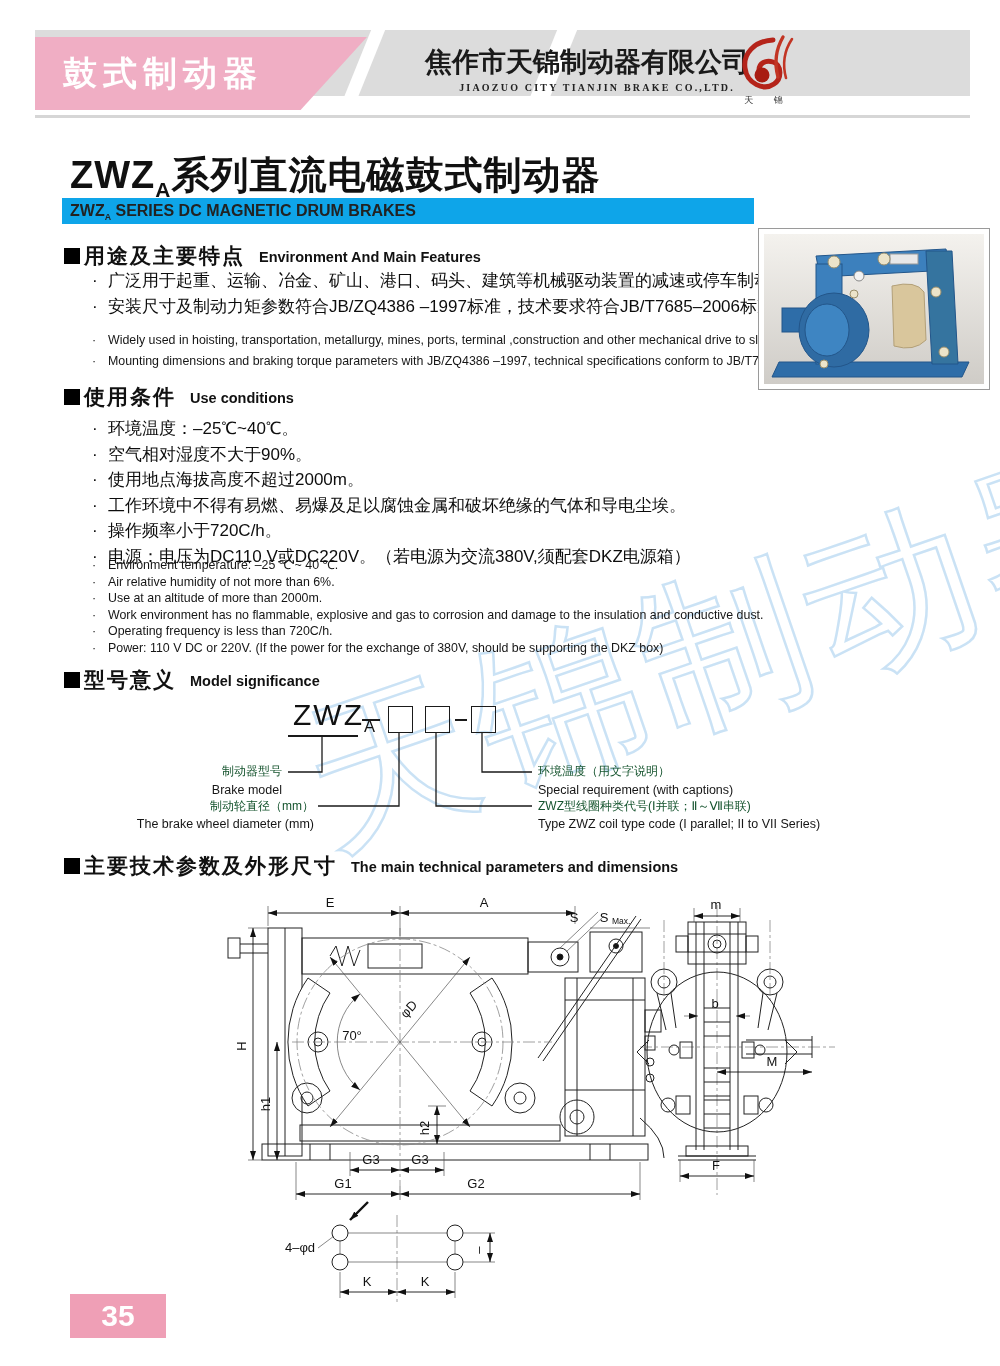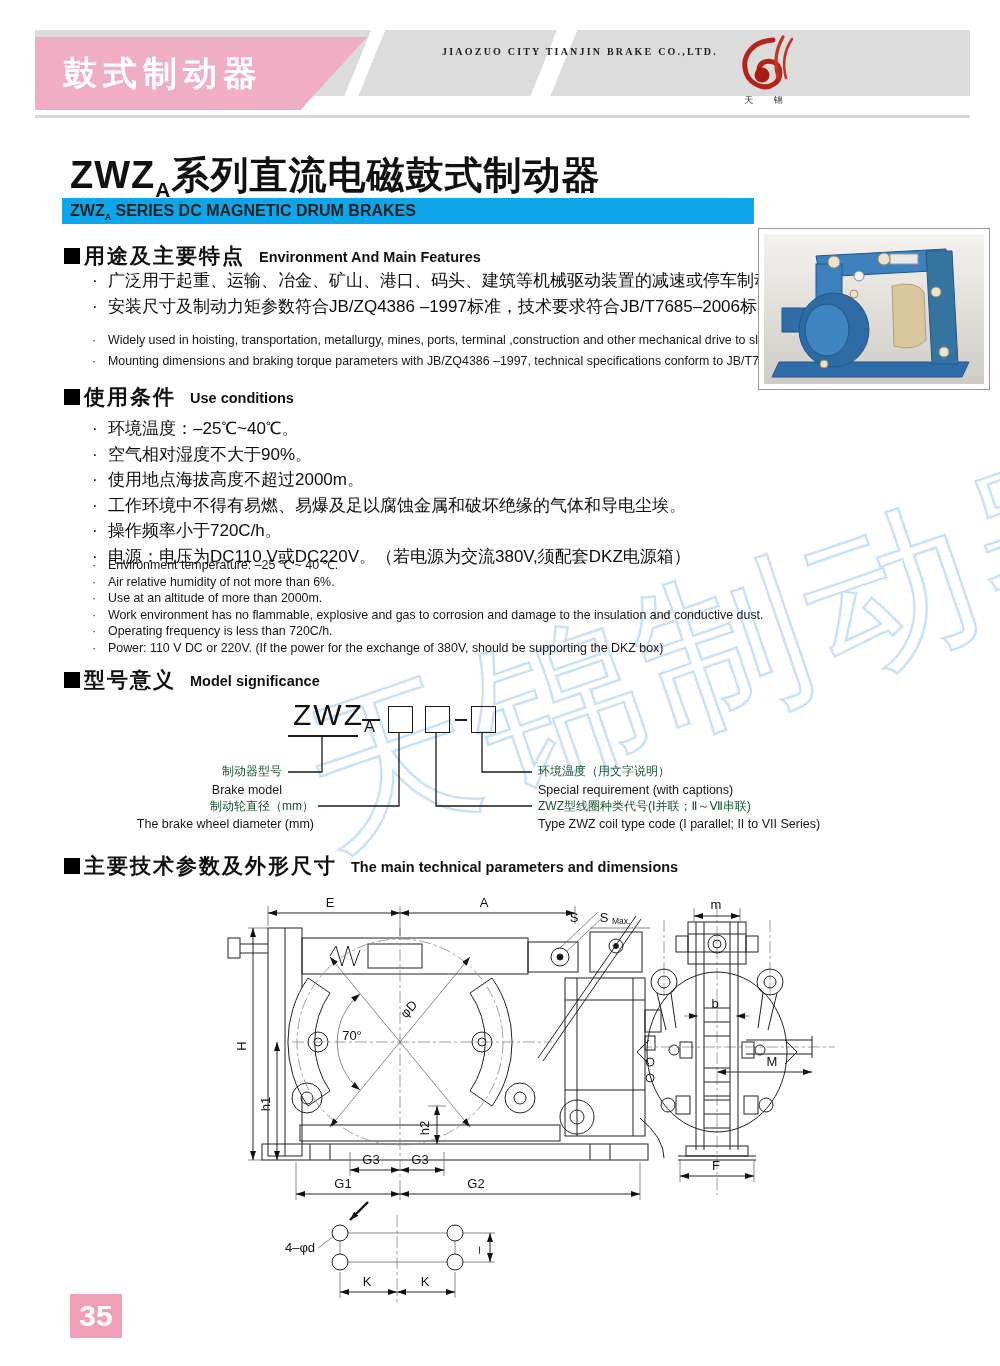--- a/index.html
+++ b/index.html
@@ -10,21 +10,21 @@
   .band{left:35px;top:30px;width:935px;height:66px;background:#dcdcdc;overflow:hidden;}
   .stripe{position:absolute;top:-5px;height:80px;background:#fff;transform:skewX(-22deg);}
   .rule{left:35px;top:115px;width:935px;height:3px;background:#d6d6d6;}
   .pink-banner{left:35px;top:37px;width:332px;height:73px;background:#f0aec4;
                clip-path:polygon(0 0,100% 0,80% 100%,0 100%);}
   .pink-banner span{position:absolute;left:28px;top:14px;font-size:34px;font-weight:bold;
                     color:#fff;letter-spacing:6px;}
   .company{left:425px;top:44px;width:310px;text-align:center;}
   .company .cn{font-family:"Liberation Serif",serif;font-weight:bold;font-size:27px;color:#1a1a1a;white-space:nowrap;}
   .company .en{font-family:"Liberation Serif",serif;font-weight:bold;font-size:10px;color:#222;
-               letter-spacing:2.2px;margin-top:2px;white-space:nowrap;}
+               letter-spacing:2.2px;margin-top:2px;white-space:nowrap;text-align:right;}
   .logo{left:737px;top:34px;width:62px;height:76px;text-align:center;}
   .logo .cap{font-size:9px;color:#333;letter-spacing:9px;margin-top:-2px;white-space:nowrap;}
   
   .h1{left:70px;top:150px;font-size:38px;font-weight:bold;letter-spacing:1px;white-space:nowrap;}
   .h1 sub,.graybar sub{font-size:55%;}
   .graybar{left:62px;top:198px;width:692px;height:26px;background:#0ea5e9;}
   .graybar .t{position:absolute;left:8px;top:4px;font-size:16px;font-weight:bold;color:#222;white-space:nowrap;}
   
   .sec{left:64px;white-space:nowrap;}
   .sec .sq{display:inline-block;width:16px;height:16px;background:#000;margin-right:4px;}
@@ -44,21 +44,21 @@
   
   .code{left:293px;top:698px;font-size:30px;font-weight:500;letter-spacing:2px;}
   .code sub{font-size:55%;}
   .mbox{width:23px;height:25px;border:1.6px solid #1a1a1a;top:706px;}
   .mdash{height:2px;background:#1a1a1a;top:719px;}
   .uline{left:288px;top:735px;width:70px;height:1.6px;background:#1a1a1a;}
   .mlab-cn{font-size:12px;font-weight:500;white-space:nowrap;color:#14532d;}
   .mlab-en{font-size:12.5px;white-space:nowrap;color:#161616;}
   .ra{text-align:right;}
   
-  .pagenum{left:70px;top:1294px;width:52px;height:44px;background:#ef9fb6;color:#fff;
+  .pagenum{left:70px;top:1294px;width:96px;height:44px;background:#ef9fb6;color:#fff;
            font-size:30px;font-weight:bold;text-align:center;line-height:44px;}
   svg{display:block;}
   .z1{z-index:1;}
   .wm{left:0;top:0;z-index:0;}
 </style>
 </head>
 <body>
 
 <svg class="abs wm" width="1000" height="1366">
   <text x="330" y="845" transform="rotate(-19 330 845)" font-size="168" letter-spacing="8" fill="none" stroke="#b9d9f2" stroke-width="2.5" opacity="0.75">天锦制动器</text>
@@ -66,20 +66,21 @@
 
 <div class="abs band z1">
   <div class="stripe" style="left:322px;width:14px;"></div>
   <div class="stripe" style="left:508px;width:20px;"></div>
 </div>
 <div class="abs rule z1"></div>
 <div class="abs pink-banner z1">
   <span>鼓式制动器</span>
 </div>
 <div class="abs company z1">
+  <div class="cn">焦作市天锦制动器有限公司</div>
   <div class="en">JIAOZUO CITY TIANJIN BRAKE CO.,LTD.</div>
 </div>
 <div class="abs logo z1">
   <svg width="62" height="62" viewBox="0 0 62 62">
     <path d="M36,6 C17,7 6,20 8,34 C10,50 27,57 37,50 C45,45 45,31 36,28 C29,25.5 22,29 22,36" stroke="#b5241a" stroke-width="5" fill="none" stroke-linecap="round"></path>
     <circle cx="25" cy="41" r="7.5" fill="#a81c12"></circle>
     <path d="M46,3 C39,15 37,28 41,43" stroke="#c23524" stroke-width="3.4" fill="none" stroke-linecap="round"></path>
     <path d="M55,5 C47,17 45,29 49,44" stroke="#c23524" stroke-width="2.6" fill="none" stroke-linecap="round"></path>
   </svg>
   <div class="cap">天 锦</div>

